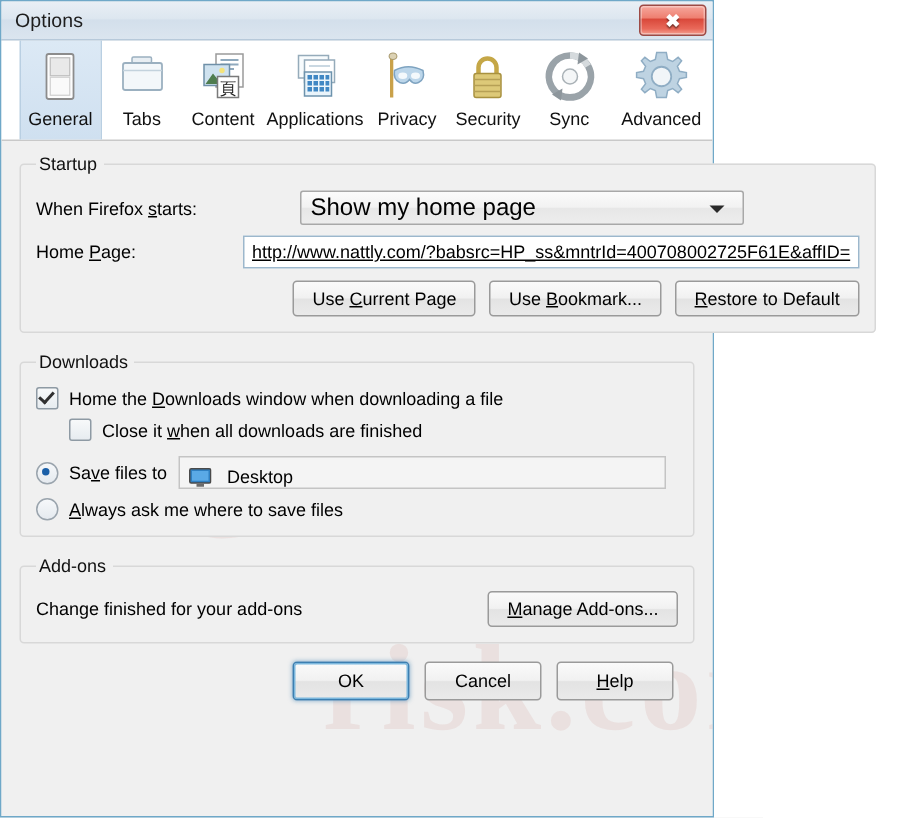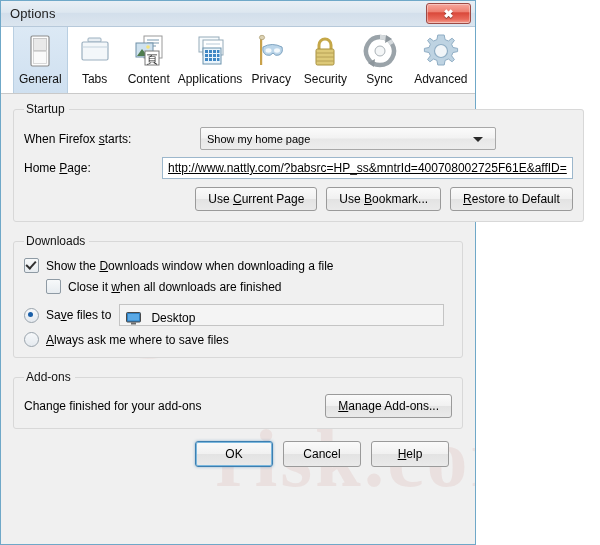--- a/index.html
+++ b/index.html
@@ -150,21 +150,21 @@
     border-radius: 2px;
     background: linear-gradient(to bottom, #fbfbfb 0%, #f2f2f2 48%, #e7e7e7 52%, #ededed 100%);
     display: flex;
     align-items: center;
     padding: 0 6px;
     box-sizing: border-box;
     position: relative;
     cursor: pointer;
   }
   .dropdown-value {
-    font-size: 11px;
+    font-size: 16px;
     color: #000;
   }
   .dropdown-arrow {
     position: absolute;
     right: 12px;
     top: 50%;
     margin-top: -2px;
     width: 0; height: 0;
     border-left: 5px solid transparent;
     border-right: 5px solid transparent;
@@ -461,21 +461,21 @@
         <button class="btn"><span>Use </span><u class="acc">B</u><span>ookmark...</span></button>
         <button class="btn"><span></span><u class="acc">R</u><span>estore to Default</span></button>
       </div>
     </fieldset>
 
     <fieldset class="group">
       <legend>Downloads</legend>
 
       <div class="check-row">
         <span class="checkbox checked"></span>
-        <span class="row-label"><span>Show the </span><u class="acc">D</u><span>ownloads window when downloading a file</span></span>
+        <span class="row-label"><span>Home the </span><u class="acc">D</u><span>ownloads window when downloading a file</span></span>
       </div>
 
       <div class="check-row indent">
         <span class="checkbox"></span>
         <span class="row-label"><span>Close it </span><u class="acc">w</u><span>hen all downloads are finished</span></span>
       </div>
 
       <div class="radio-row" style="margin-top:10px">
         <span class="radio on"></span>
         <span class="row-label"><span>Sa</span><u class="acc">v</u><span>e files to</span></span>

